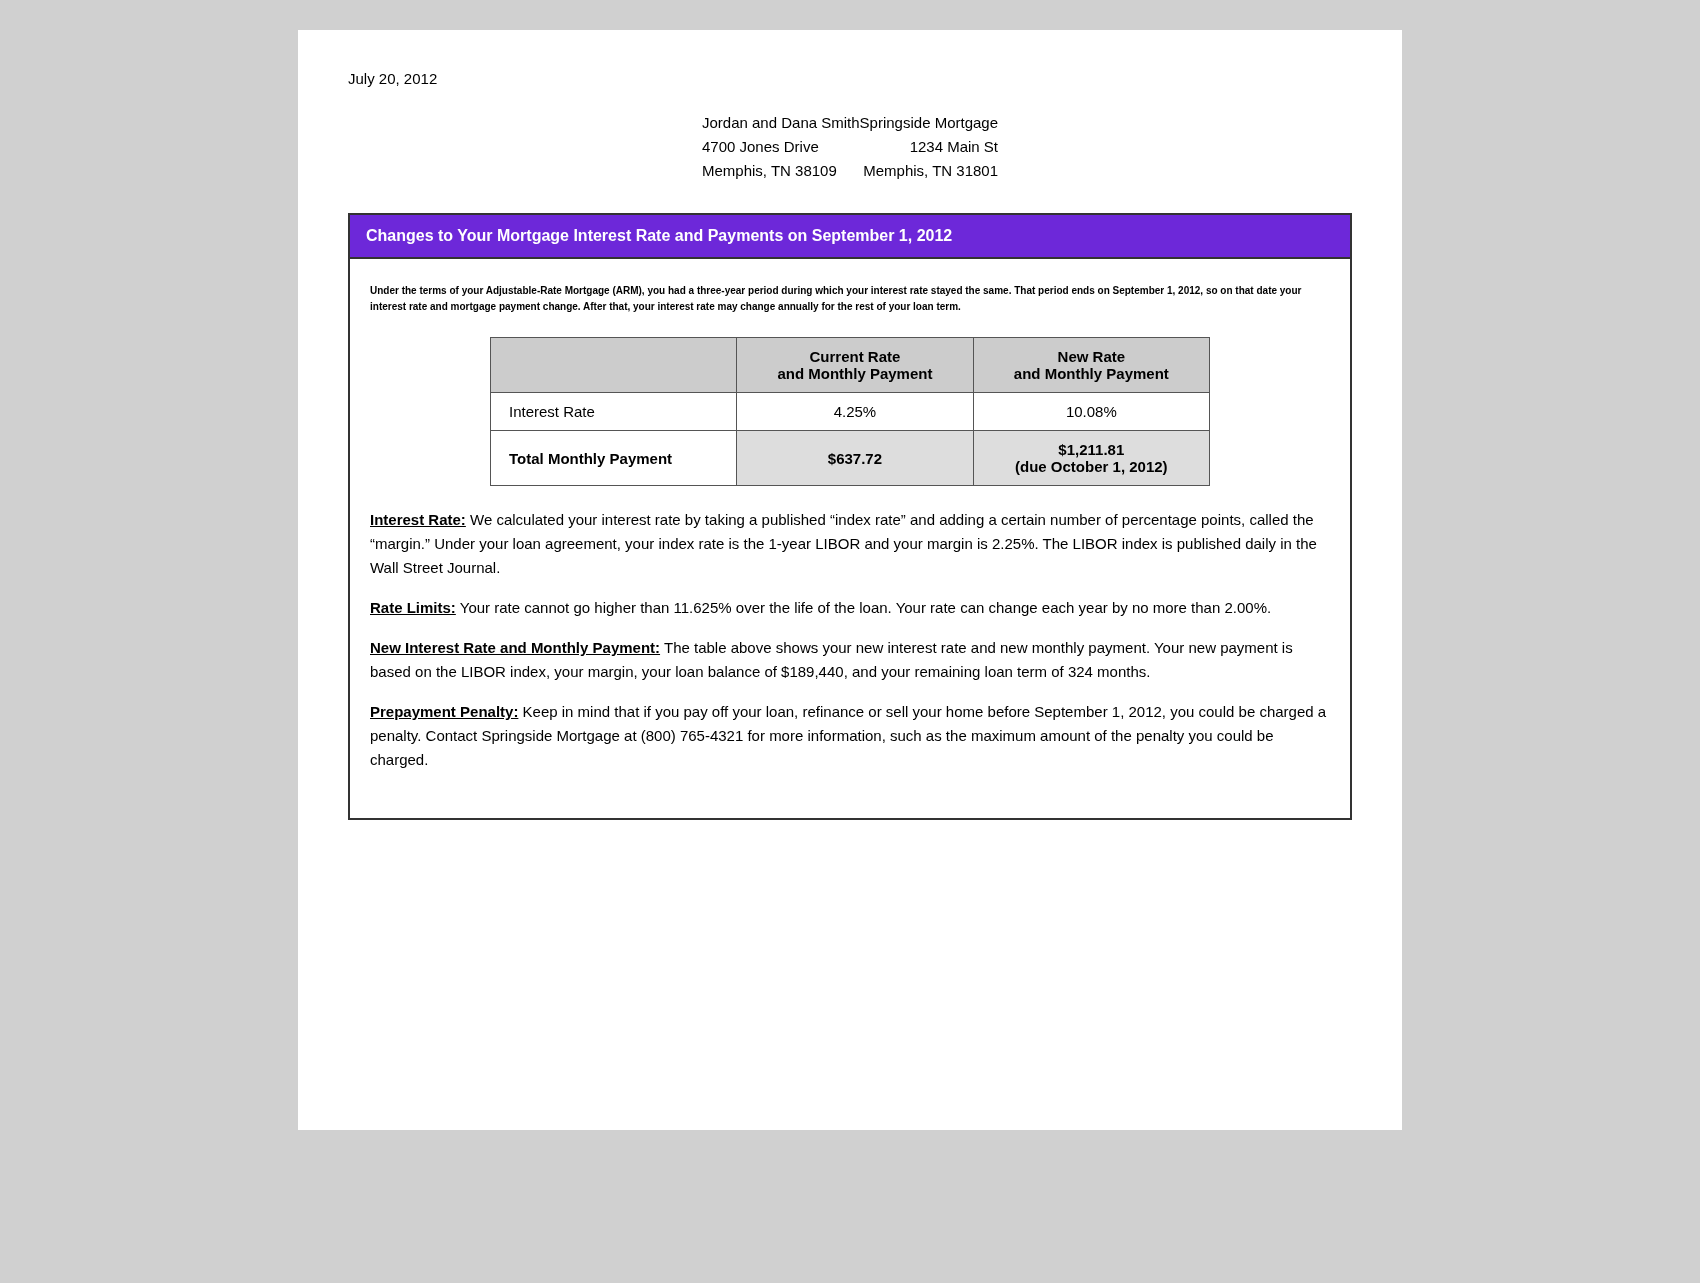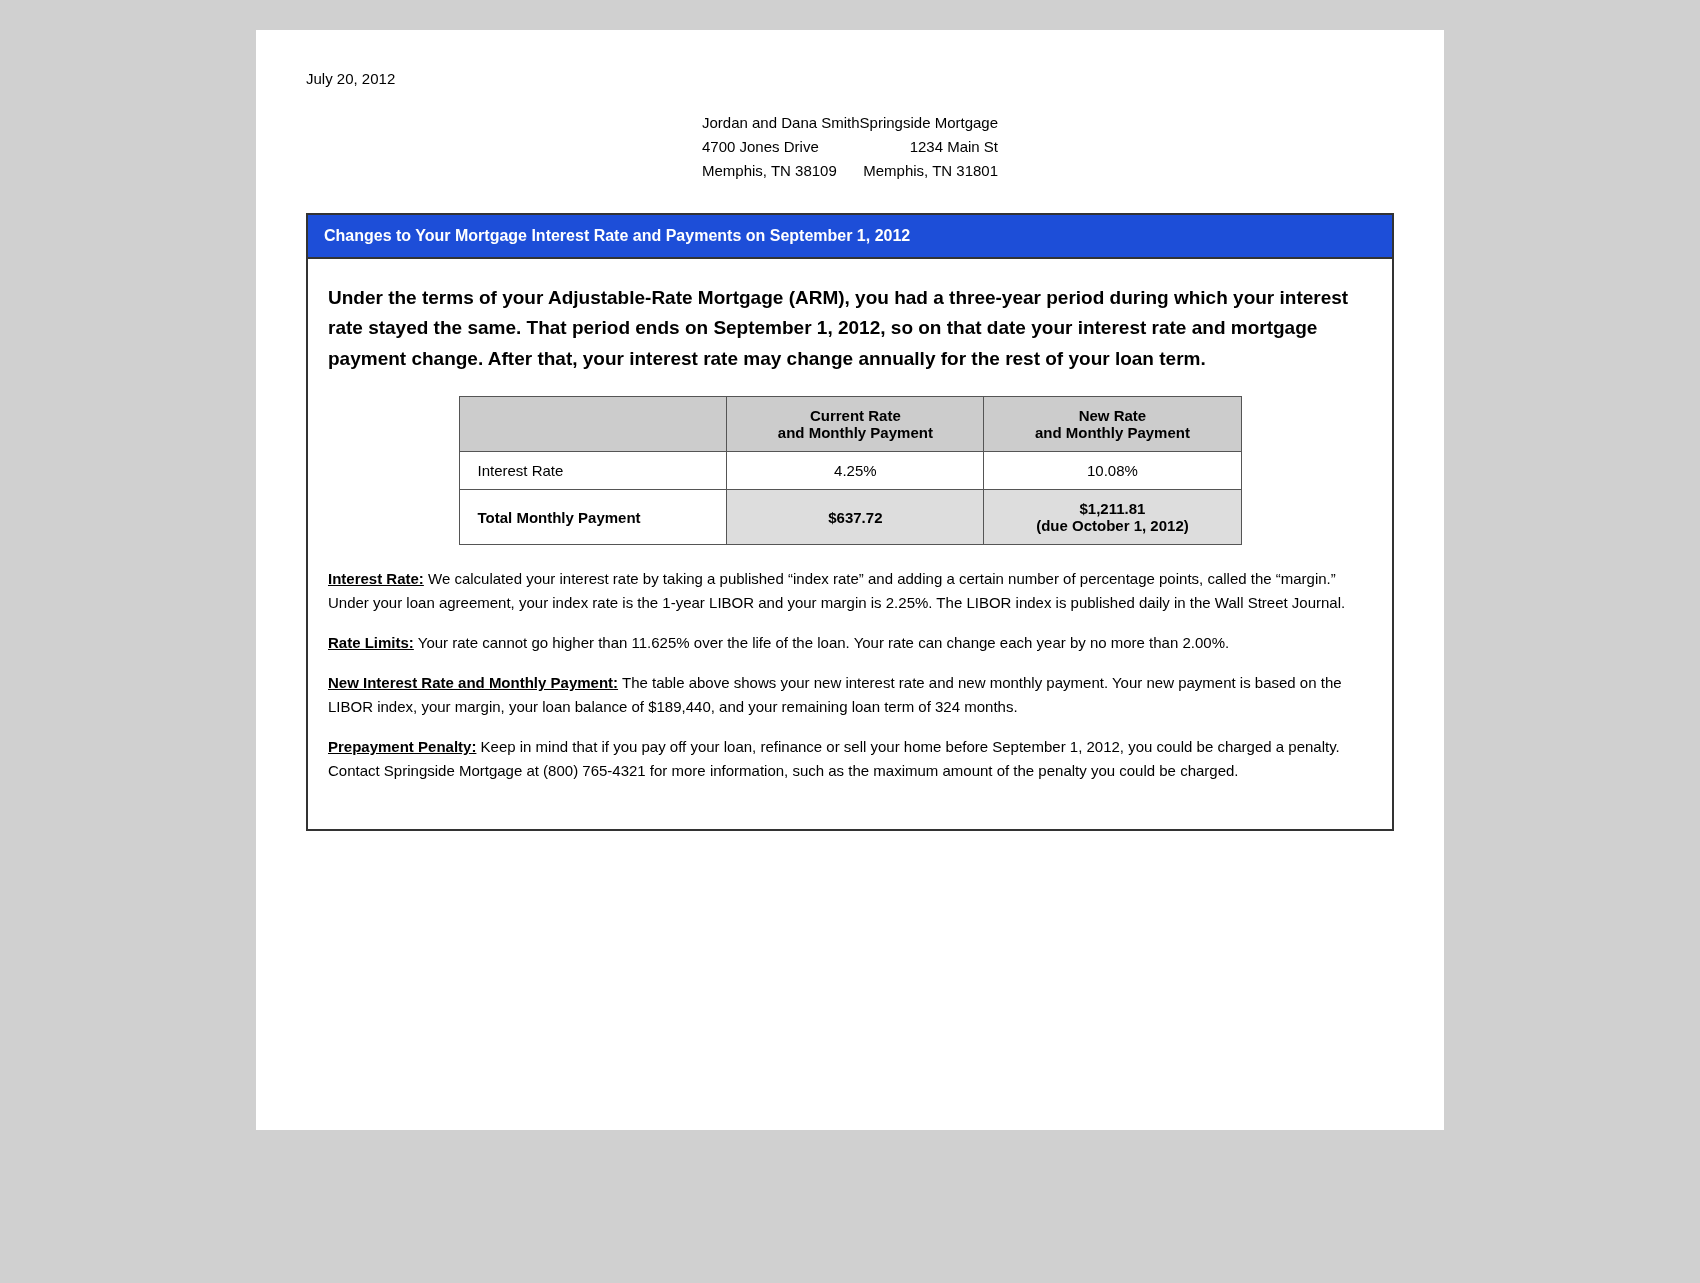--- a/index.html
+++ b/index.html
@@ -14,21 +14,21 @@
       justify-content: center;
       align-items: flex-start;
       min-height: 1283px;
       font-family: Arial, sans-serif;
       font-size: 15px;
       padding: 30px 20px;
     }
 
     .page {
       background: #ffffff;
-      width: 1188px;
+      width: 1104px;
       min-height: 1100px;
       padding: 40px 50px 50px 50px;
       position: relative;
     }
 
     .date-line {
       font-size: 15px;
       margin-bottom: 24px;
     }
 
@@ -41,38 +41,38 @@
     .address-left, .address-right {
       line-height: 1.6;
       font-size: 15px;
     }
 
     .address-right {
       text-align: right;
     }
 
     .section-header {
-      background: #1d4ed8;
+      background: #6d28d9;
       color: #ffffff;
       padding: 12px 16px;
       font-size: 16px;
       font-weight: bold;
       margin-bottom: 0;
       border: 2px solid #333;
     }
 
     .main-content {
       border: 2px solid #333;
       border-top: none;
       padding: 24px 20px 30px 20px;
     }
 
     .intro-text {
       font-weight: bold;
-      font-size: 19px;
+      font-size: 10px;
       line-height: 1.6;
       margin-bottom: 22px;
     }
 
     table.rate-table {
       border-collapse: collapse;
       margin: 0 auto 22px auto;
       width: 75%;
     }
 

